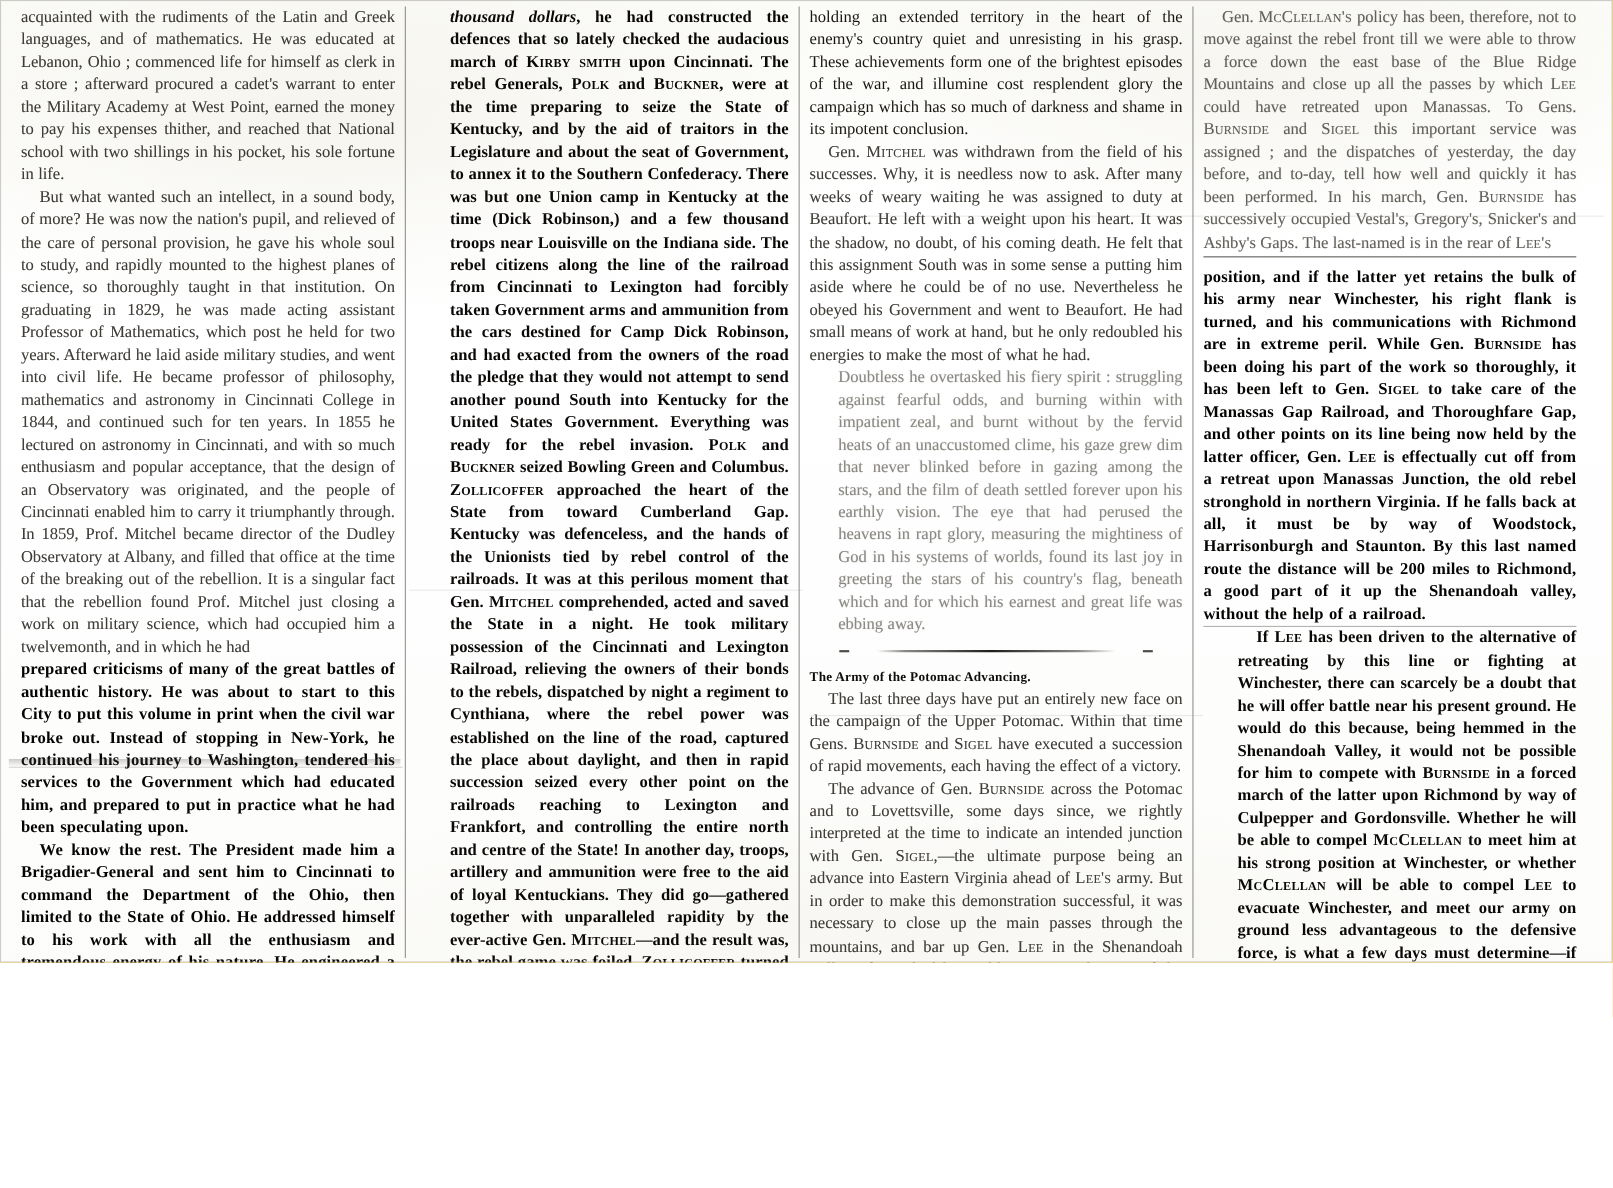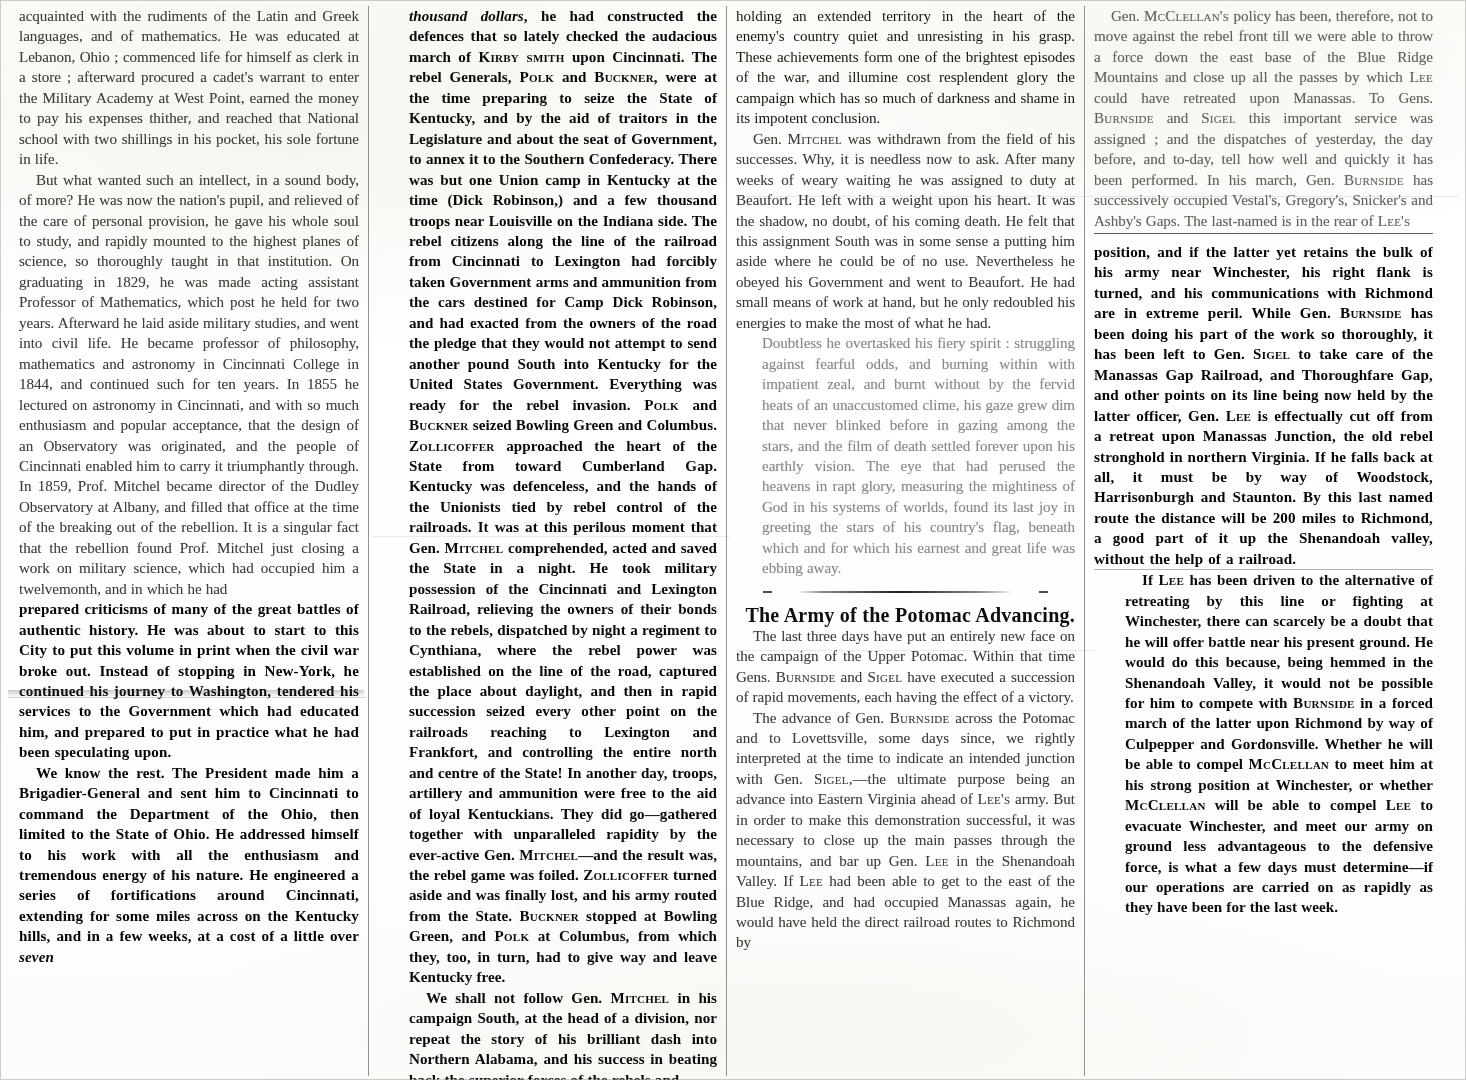--- a/index.html
+++ b/index.html
@@ -4,21 +4,21 @@
 <title>Newspaper Scan</title>
 <style>
   html,body{margin:0;padding:0;background:#ffffff;}
   body{
     width:1466px;height:1080px;overflow:hidden;
     font-family:"Liberation Serif","DejaVu Serif",serif;
   }
 
   
   #page{
-    position:relative;width:1466px;height:1080px;
+    position:relative;width:1466px;height:875px;
     background:#eab308;
     overflow:hidden;
   }
   
   #paper-grain{
     position:absolute;inset:0;pointer-events:none;
     background:
       radial-gradient(ellipse 50% 30% at 20% 12%, rgba(245,244,238,.95), rgba(255,255,255,0) 70%),
       radial-gradient(ellipse 40% 25% at 78% 8%, rgba(246,245,240,.9), rgba(255,255,255,0) 70%),
       radial-gradient(ellipse 60% 20% at 55% 96%, rgba(247,246,242,.9), rgba(255,255,255,0) 72%),
@@ -65,24 +65,24 @@
   .d-faint  {color:#3d3a34;opacity:.80;text-shadow:0 0 .7px rgba(90,86,78,.45);}
   .d-light  {color:#2b2823;opacity:.90;text-shadow:0 0 .5px rgba(70,66,60,.35);}
   .d-normal {color:#191611;}
   .d-dark   {color:#0b0907;font-weight:600;letter-spacing:.05px;margin-left:31px;}
   .d-heavy  {color:#050403;font-weight:700;letter-spacing:.15px;word-spacing:1px;}
   .d-ghost  {color:#55514a;opacity:.68;text-shadow:0 0 1px rgba(110,106,98,.5);margin-left:26px;}
 
   
   .subhead{
     margin:6px 0 1px 0;
-    font-size:20px;
+    font-size:12px;
     line-height:19px;
     font-weight:700;
-    text-align:right;
+    text-align:left;
     letter-spacing:.25px;
     color:#100e0b;
   }
   
   .divider{
     position:relative;height:16px;margin:5px 0 2px 0;
   }
   .divider .bar{
     position:absolute;left:18%;right:18%;top:7px;height:2px;
     background:linear-gradient(90deg,

